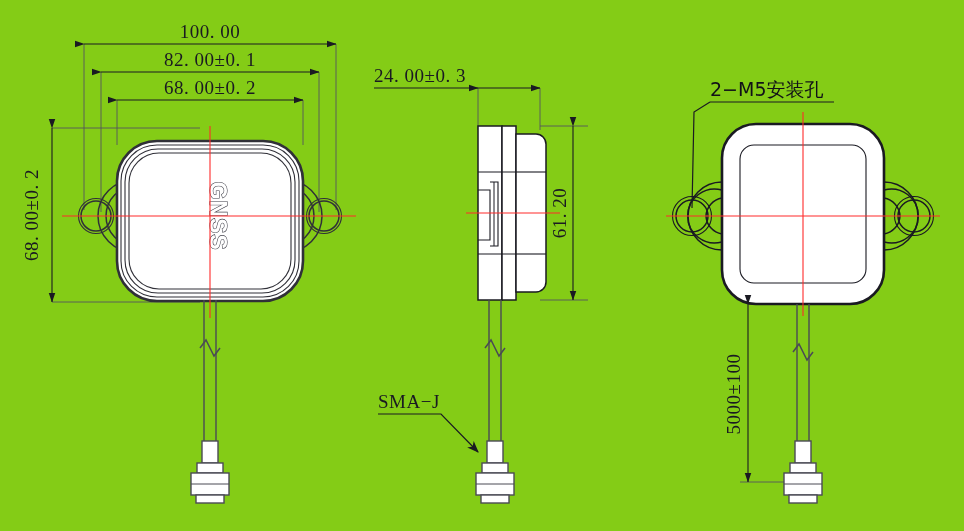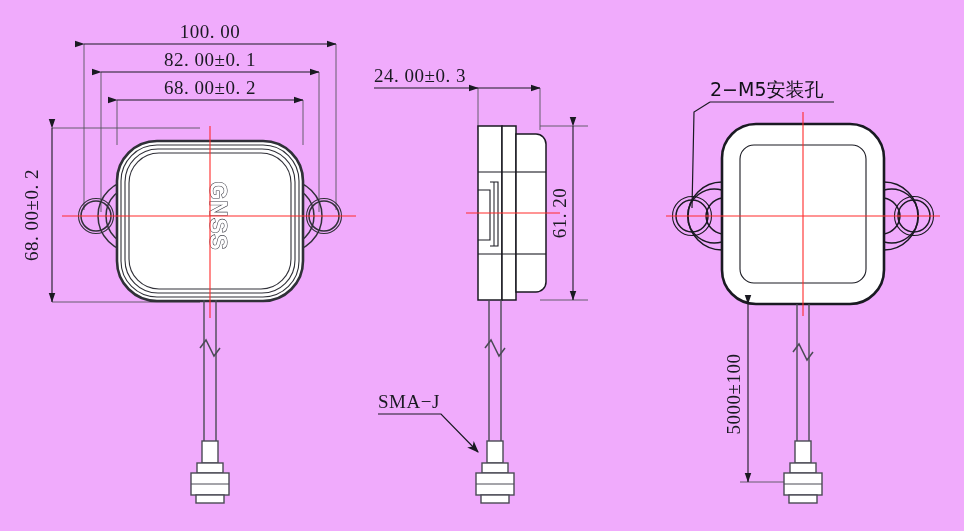--- a/index.html
+++ b/index.html
@@ -2,21 +2,21 @@
 <html><head>
 <meta charset="utf-8">
 <title>GNSS Antenna Mechanical Drawing</title>
 <style>
   html,body{margin:0;padding:0;background:#ffffff;}
   body{
     width:964px;height:531px;overflow:hidden;
     font-family:"Liberation Serif", serif;
     background:#ffffff;
   }
-  #drawing{position:relative;width:964px;height:531px;background:#f0abfc;}
+  #drawing{position:relative;width:964px;height:531px;background:#84cc16;}
   svg.sheet{position:absolute;inset:0;width:964px;height:531px;display:block;}
   .dimtext{
     font-family:"Liberation Serif", serif;
     font-size:19px;
     fill:#1a1a22;
     letter-spacing:0.5px;
     white-space:pre;
   }
   .cjk{
     font-family:"DejaVu Sans", sans-serif;

